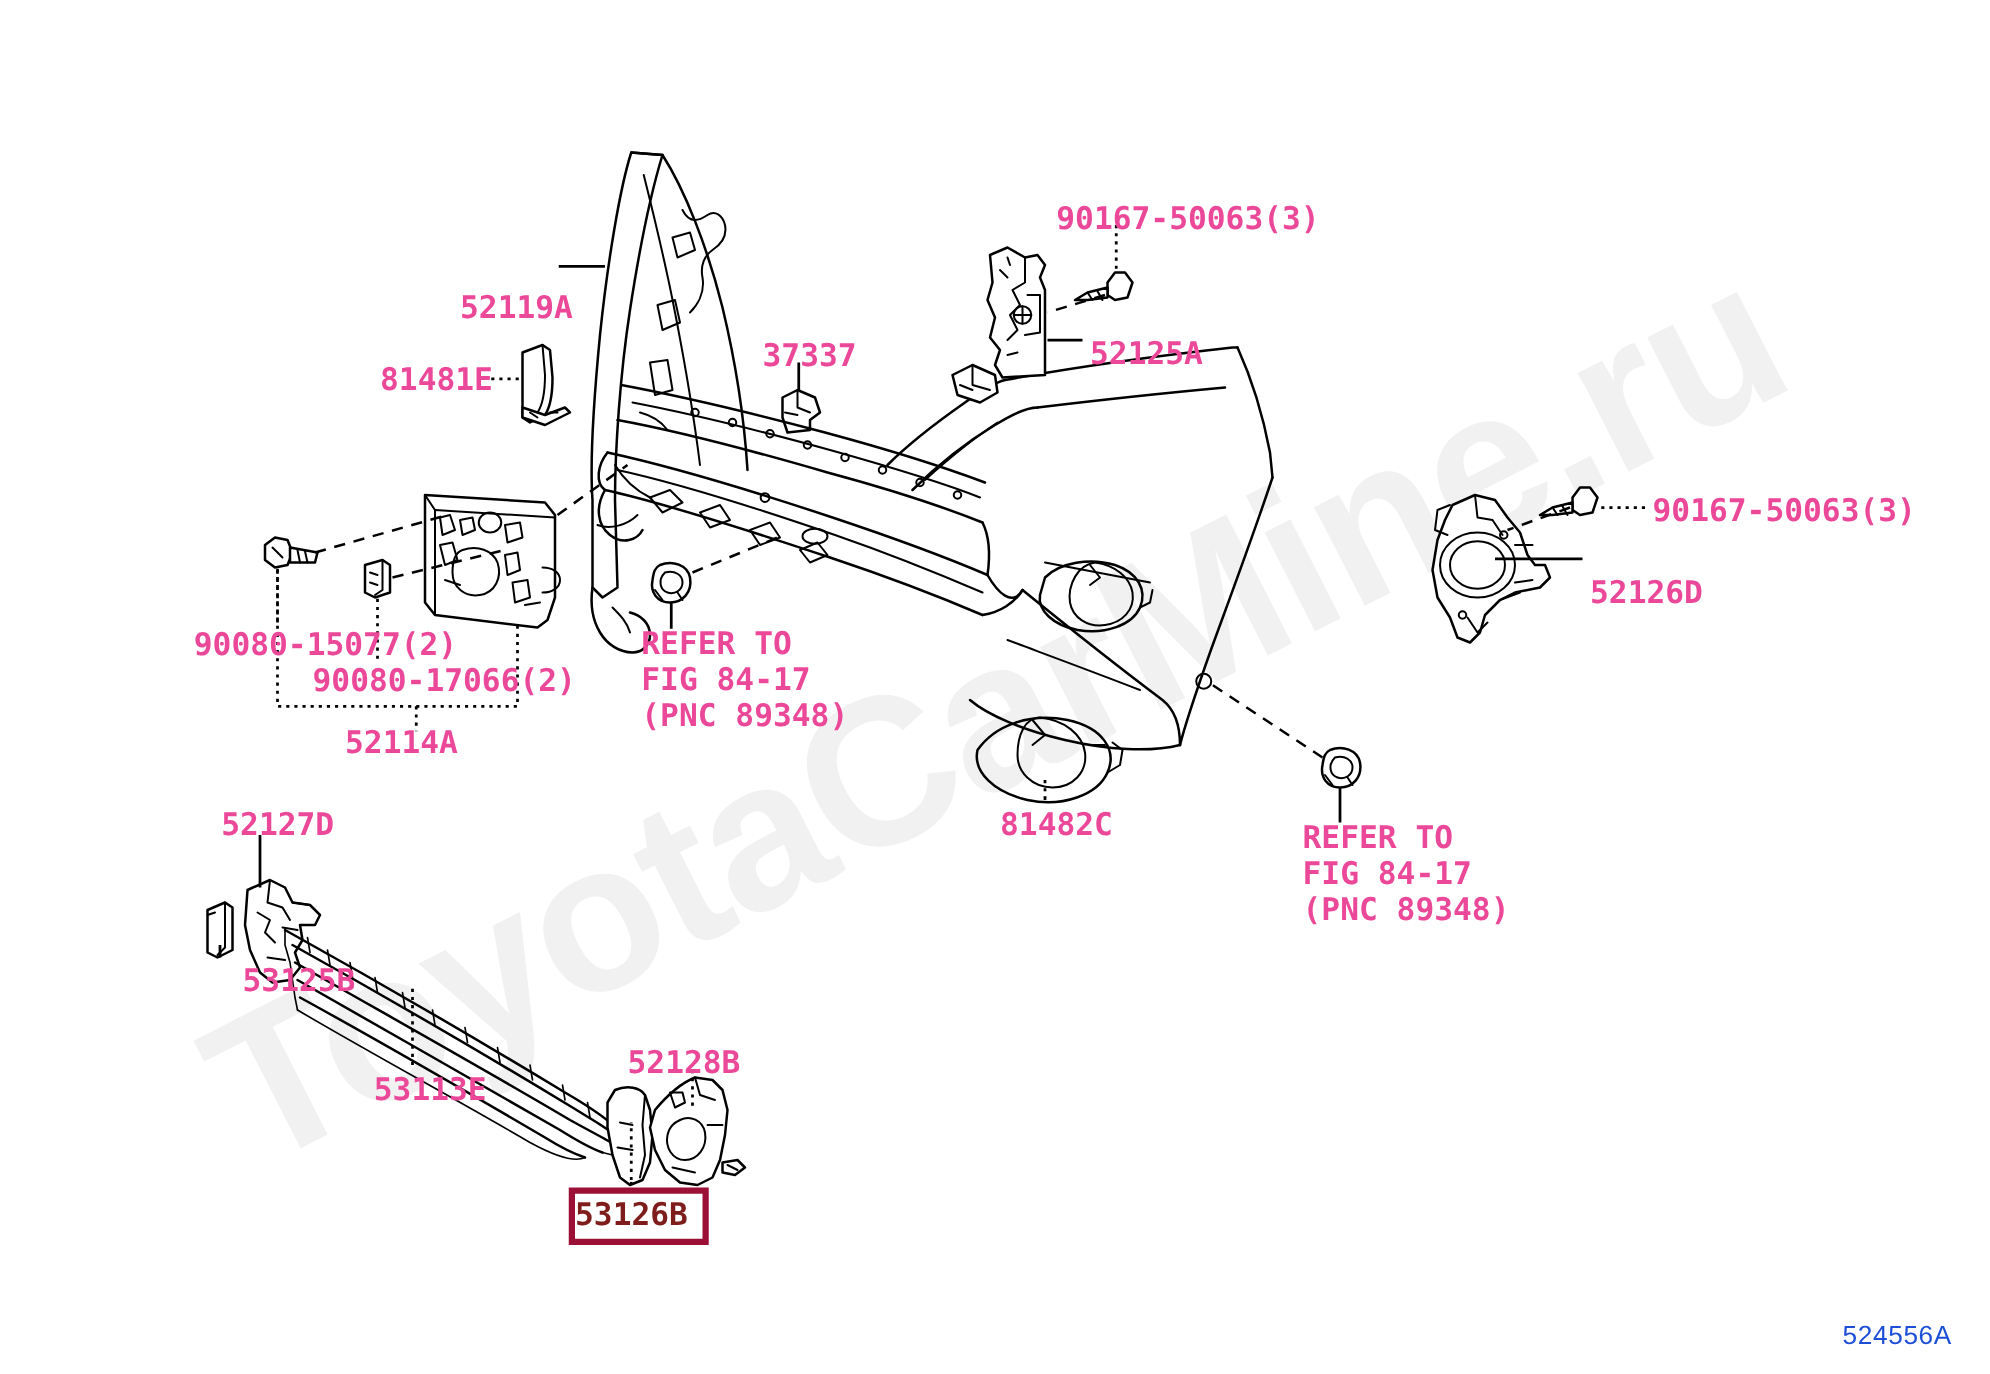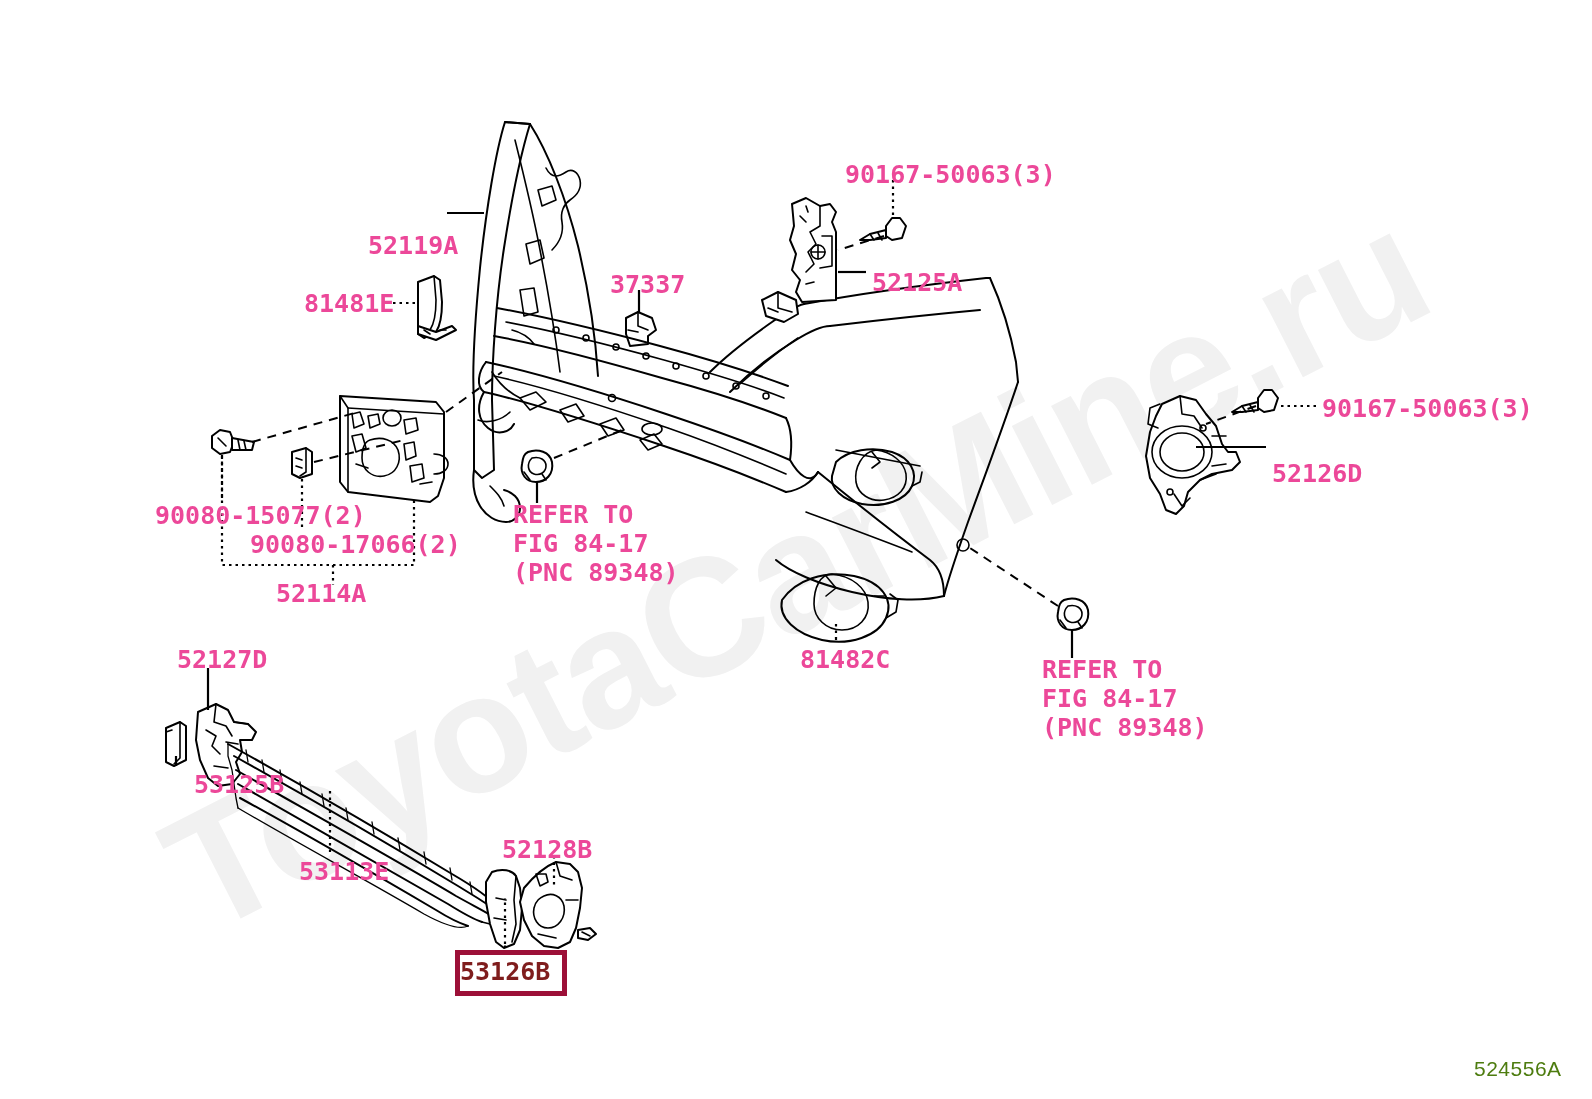--- a/index.html
+++ b/index.html
@@ -50,21 +50,21 @@
     border:5px solid #9c1038;
     background:#ffffff;
     padding:2px 12px 4px 0;
     color:#7f1d1d;
   }
   .figid{
     position:absolute;z-index:4;
     font-family:"Liberation Sans", sans-serif;
     font-weight:400;
     font-size:21px;
-    color:#4d7c0f;
+    color:#1d4ed8;
     letter-spacing:0.5px;
   }
   
   .leads{position:absolute;left:0;top:0;width:1592px;height:1099px;z-index:3;}
   .leads line,.leads polyline{fill:none;stroke:#000;stroke-width:2.2;stroke-linecap:butt;}
   .leads .dot{stroke-dasharray:2.5 4;stroke-width:2.2;}
   .leads .dash{stroke-dasharray:9 7;stroke-width:2;}
 </style>
 </head>
 <body>

